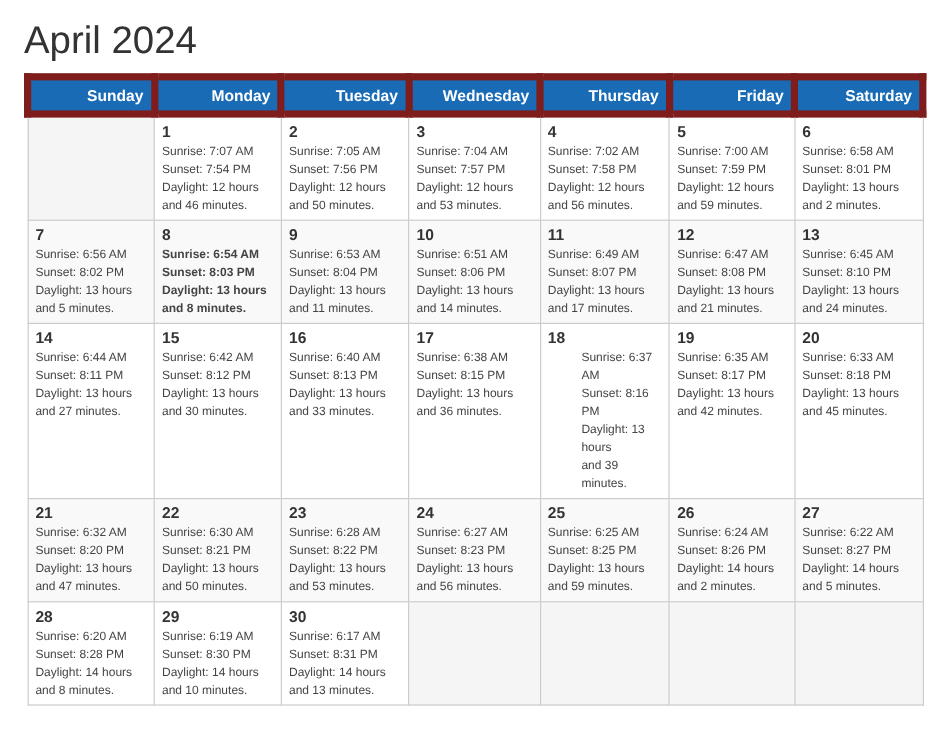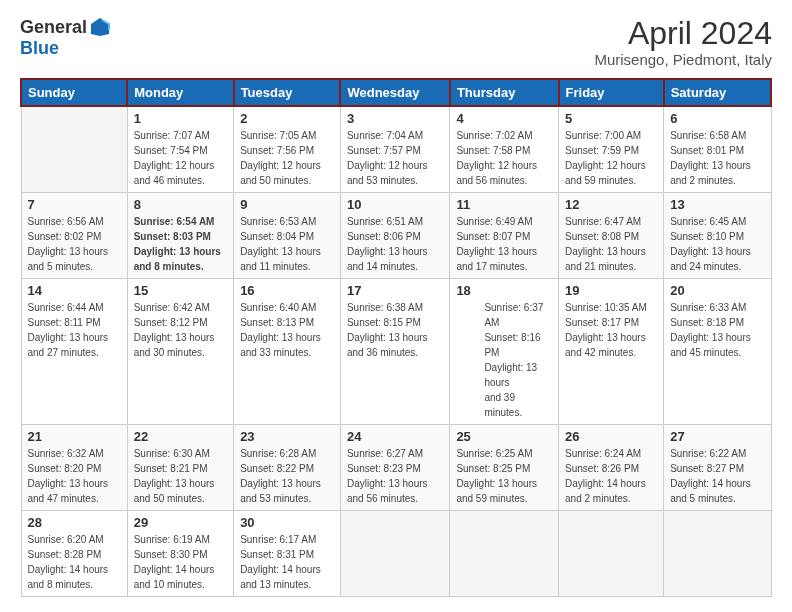--- a/index.html
+++ b/index.html
@@ -61,24 +61,24 @@
     }
     .calendar {
       width: 100%;
       border-collapse: collapse;
       border: 1px solid #ccc;
     }
     .calendar th {
       background: #1a6bb5;
       color: white;
       padding: 5px 6px;
-      text-align: left;
+      text-align: right;
       font-size: 13px;
       font-weight: bold;
-      border: 2px solid #7f1d1d;
+      border: 6px solid #7f1d1d;
     }
     .calendar td {
       border: 1px solid #ccc;
       vertical-align: top;
       padding: 4px 6px;
       width: 113px;
       min-height: 80px;
       background: white;
     }
     .calendar tr:nth-child(even) td {
@@ -98,33 +98,22 @@
     }
     .empty-cell {
       background: #f5f5f5 !important;
     }
   </style>
 </head>
 <body>
 
 <div class="page">
   <div class="header">
-    <div class="logo">
-      <div class="logo-text">
-        <span class="logo-general">General</span>
-        <svg class="logo-icon" viewBox="0 0 22 22">
-          <path d="M11 2 L20 8 L20 18 L11 20 L2 18 L2 8 Z" fill="#1a6bb5"></path>
-          <path d="M13 4 L20 8 L20 14" fill="none" stroke="#5ab5ff" stroke-width="2"></path>
-        </svg>
-      </div>
-      <span class="logo-blue">Blue</span>
-    </div>
     <div class="title-section">
       <div class="month-title">April 2024</div>
-      <div class="location">Murisengo, Piedmont, Italy</div>
     </div>
   </div>
 
   <table class="calendar">
     <thead>
       <tr>
       <th>Sunday</th>
           <th>Monday</th>
           <th>Tuesday</th>
           <th>Wednesday</th>
@@ -261,21 +250,21 @@
           </td>
           <td>
             <span class="day-num">18</span>
             <div class="day-info" style="white-space: pre-line; margin-left: 28px;">Sunrise: 6:37 AM
 Sunset: 8:16 PM
 Daylight: 13 hours
 and 39 minutes.</div>
           </td>
           <td>
             <span class="day-num">19</span>
-            <div class="day-info" style="white-space: pre-line;">Sunrise: 10:35 AM
+            <div class="day-info" style="white-space: pre-line;">Sunrise: 6:35 AM
 Sunset: 8:17 PM
 Daylight: 13 hours
 and 42 minutes.</div>
           </td>
           <td>
             <span class="day-num">20</span>
             <div class="day-info" style="white-space: pre-line;">Sunrise: 6:33 AM
 Sunset: 8:18 PM
 Daylight: 13 hours
 and 45 minutes.</div>

